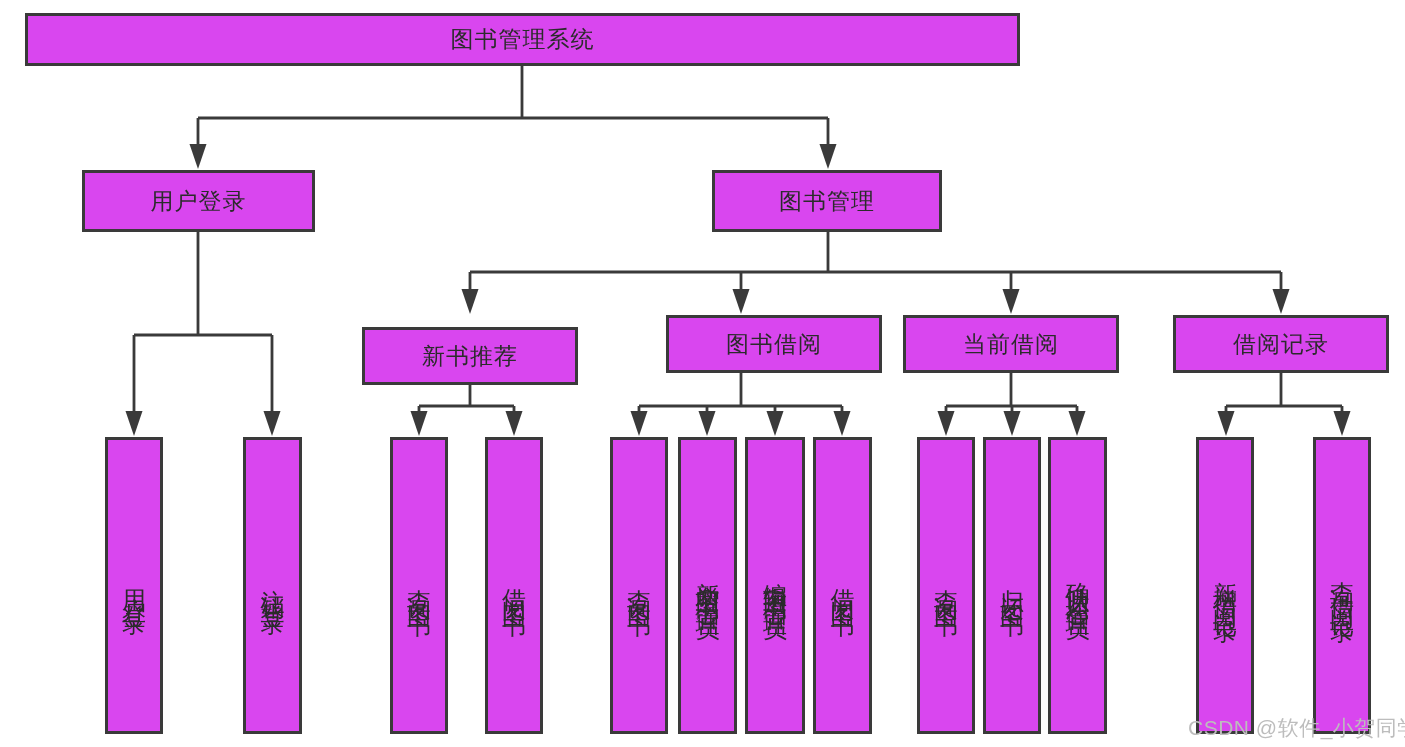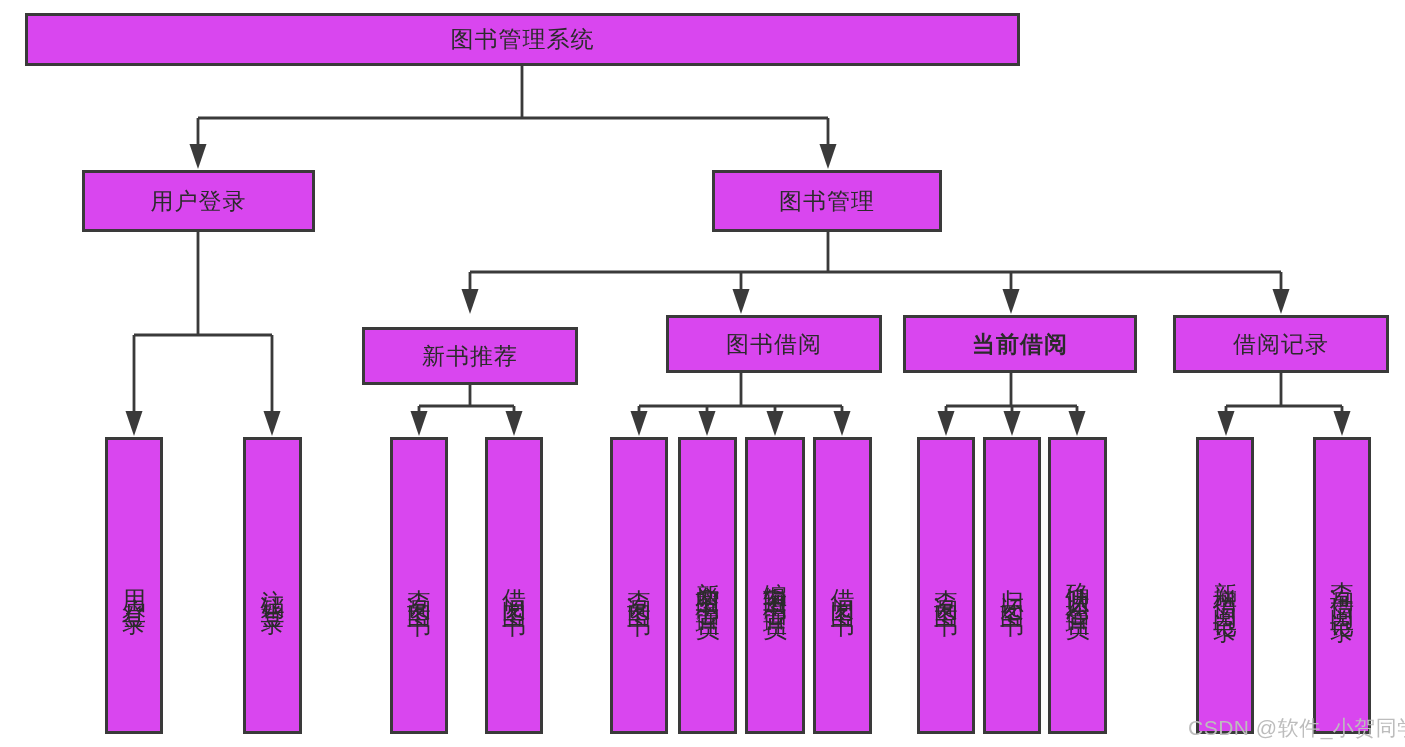--- a/index.html
+++ b/index.html
@@ -73,21 +73,21 @@
   <div class="node h" style="left:712px;top:170px;width:230px;height:62px;text-align:center;">
     <span>图书管理</span>
   </div>
 
   <div class="node h" style="left:362px;top:315px;width:216px;height:58px;margin-top:12px;">
     <span>新书推荐</span>
   </div>
   <div class="node h" style="left:666px;top:315px;width:216px;height:58px;">
     <span>图书借阅</span>
   </div>
-  <div class="node h" style="left:903px;top:315px;width:234px;height:58px;font-weight:bold;">
+  <div class="node h" style="left:903px;top:315px;width:216px;height:58px;">
     <span>当前借阅</span>
   </div>
   <div class="node h" style="left:1173px;top:315px;width:216px;height:58px;">
     <span>借阅记录</span>
   </div>
 
   <div class="node v" style="left:105px;top:437px;width:58px;height:297px;">
     <span>用户登录</span>
   </div>
   <div class="node v" style="left:243px;top:437px;width:59px;height:297px;">

